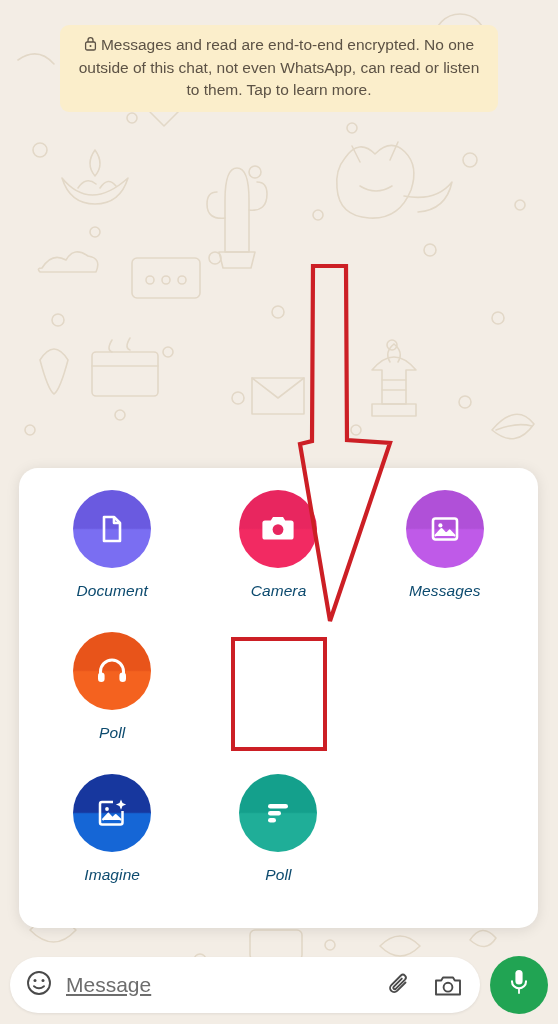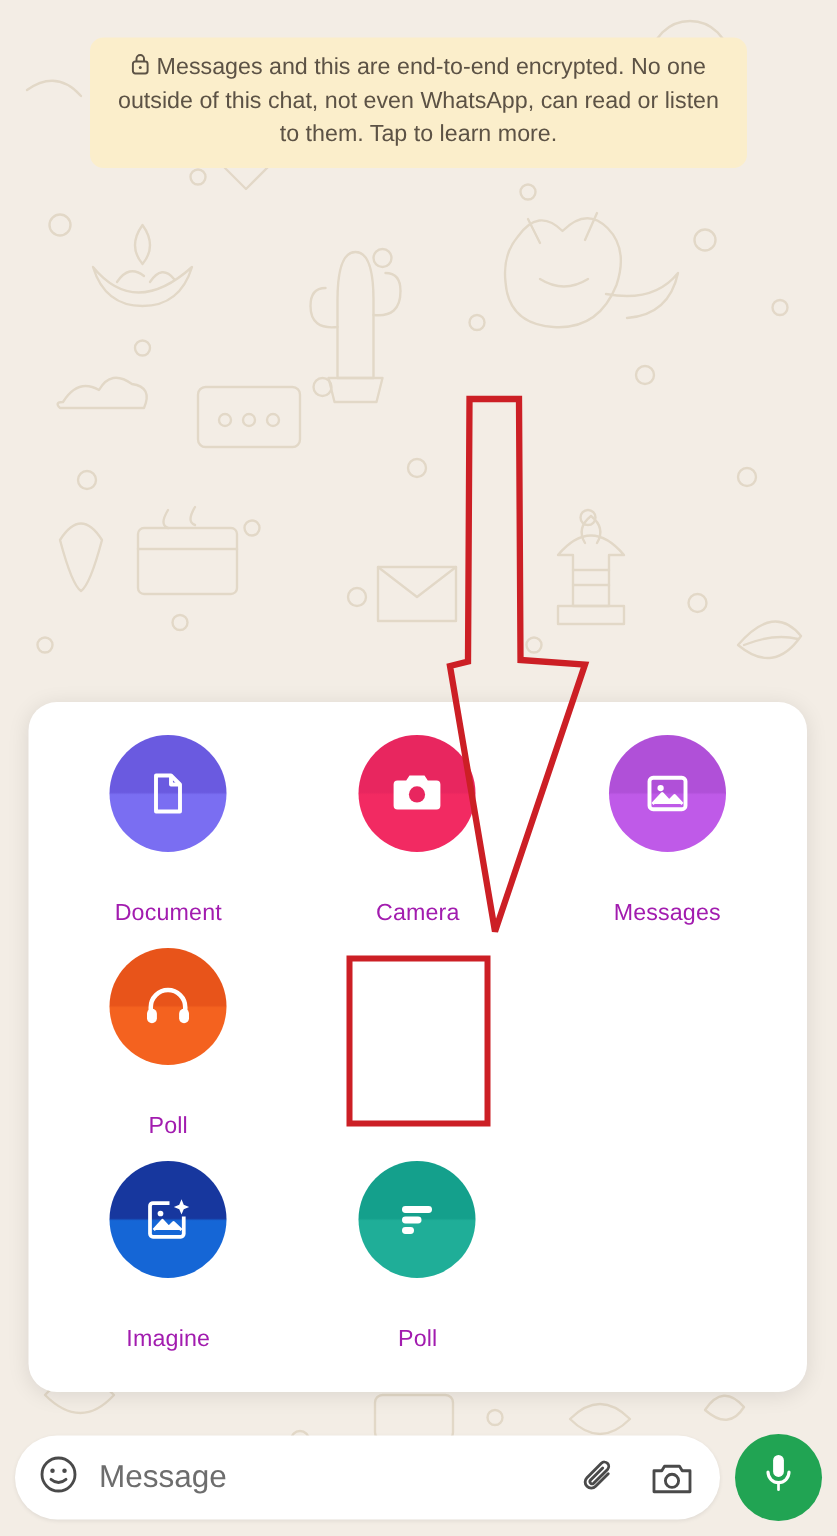--- a/index.html
+++ b/index.html
@@ -84,24 +84,25 @@
     height: 78px;
     border-radius: 50%;
     display: flex;
     align-items: center;
     justify-content: center;
     position: relative;
   }
   .attach-icon svg { display: block; }
 
   .attach-label {
-    margin-top: 32px;
+    margin-top: 14px;
     font-size: 15.5px;
-    color: #a21caf;
+    color: #0c4a6e;
     letter-spacing: 0.1px;
+    font-style: italic;
   }
 
   
   .ic-document { background: linear-gradient(180deg,#6a5ae0 0%,#6a5ae0 49%,#7a6ef2 51%,#7a6ef2 100%); }
   .ic-camera   { background: linear-gradient(180deg,#e8265f 0%,#e8265f 49%,#f22a62 51%,#f22a62 100%); }
   .ic-gallery  { background: linear-gradient(180deg,#b050d8 0%,#b050d8 49%,#bf5ae8 51%,#bf5ae8 100%); }
   .ic-audio    { background: linear-gradient(180deg,#e8541a 0%,#e8541a 49%,#f4621f 51%,#f4621f 100%); }
   .ic-location { background: linear-gradient(180deg,#14a04a 0%,#14a04a 49%,#1cb257 51%,#1cb257 100%); }
   .ic-contact  { background: linear-gradient(180deg,#1a8fce 0%,#1a8fce 49%,#1b9fe0 51%,#1b9fe0 100%); }
   .ic-poll     { background: linear-gradient(180deg,#14a08c 0%,#14a08c 49%,#1fae98 51%,#1fae98 100%); }
@@ -137,20 +138,21 @@
     display: flex;
     align-items: center;
     padding: 0 18px 0 16px;
     box-shadow: 0 1px 3px rgba(0,0,0,0.08);
   }
   #message-placeholder {
     flex: 1;
     margin-left: 14px;
     font-size: 21px;
     color: #6d6d6d;
+    text-decoration: underline;
   }
   .field-icon { margin-left: 22px; display: flex; }
   #mic-button {
     width: 58px;
     height: 58px;
     margin-left: 10px;
     border-radius: 50%;
     background: #21a453;
     display: flex;
     align-items: center;
@@ -253,21 +255,21 @@
   </svg>
 </div>
 
 <div id="encryption-banner">
   <span class="lock">
     <svg width="13" height="15" viewBox="0 0 13 15" fill="none" stroke="#5c5245" stroke-width="1.3">
       <rect x="1.6" y="6" width="9.8" height="8" rx="1.6"></rect>
       <path d="M4 6V4.2a2.5 2.5 0 0 1 5 0V6"></path>
       <circle cx="6.5" cy="10" r="1" fill="#5c5245" stroke="none"></circle>
     </svg>
-  </span><span>Messages and this are end-to-end encrypted.</span>
+  </span><span>Messages and read are end-to-end encrypted.</span>
   <span>No one outside of this chat, not even WhatsApp,</span>
   <span>can read or listen to them. Tap to learn more.</span>
 </div>
 
 <div id="attachment-panel">
 
   <div class="attach-row">
     <div class="attach-cell">
       <div class="attach-icon ic-document">
         <svg width="34" height="34" viewBox="0 0 34 34" fill="none" stroke="#ffffff" stroke-width="2.6" stroke-linejoin="round">

